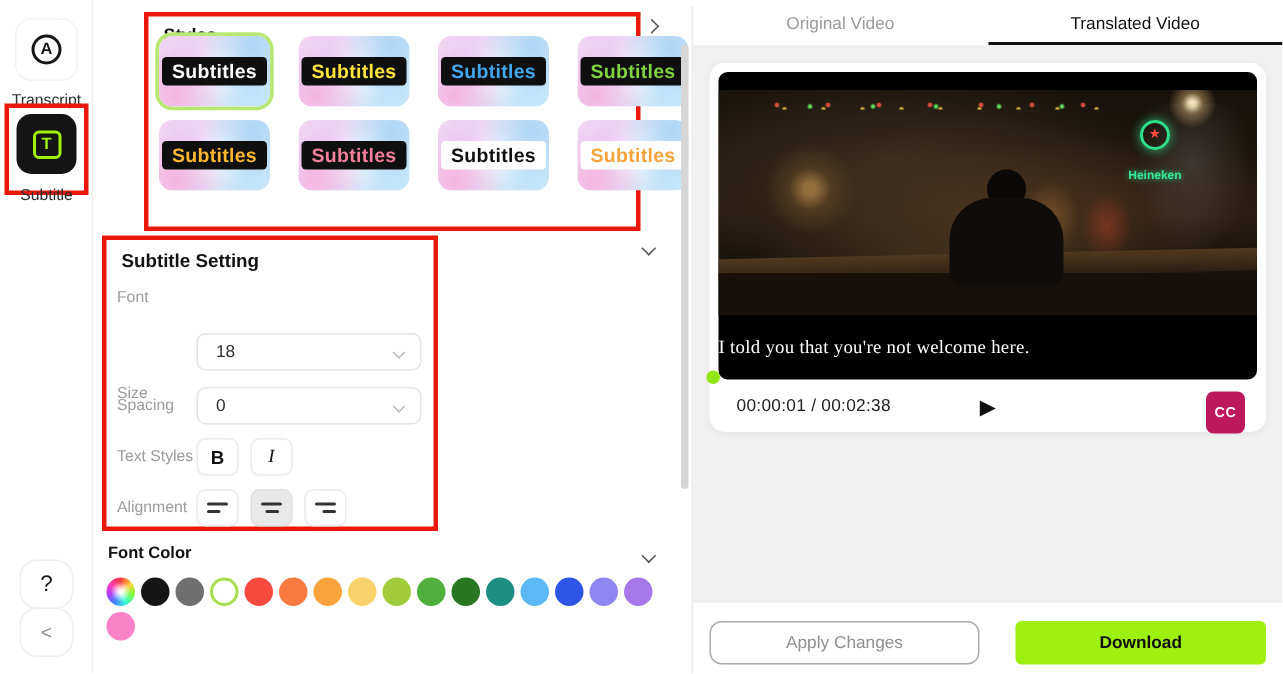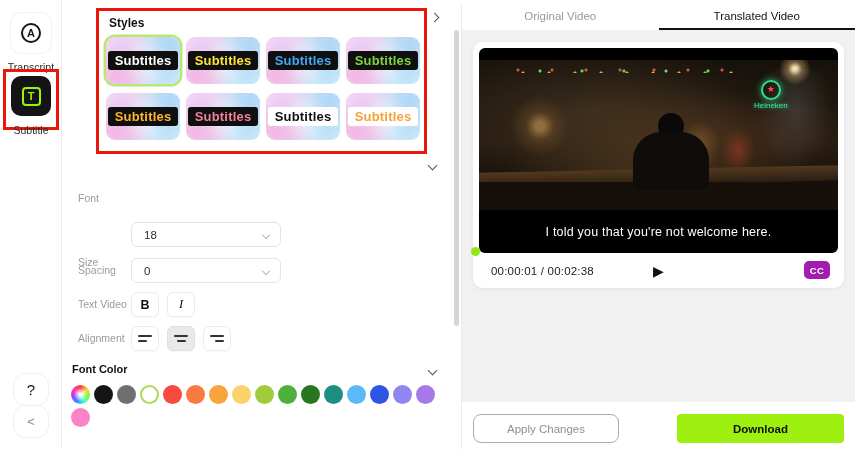--- a/index.html
+++ b/index.html
@@ -23,21 +23,21 @@
   
   .chev { display:inline-block; width:7px; height:7px; border-right:1.6px solid #555; border-bottom:1.6px solid #555; }
   .chev.down { transform:rotate(45deg); }
   .chev.right { transform:rotate(-45deg); }
   .chev.light { border-color:#b9b9b9; }
 
   
   .styles-box { position:absolute; left:96px; top:8px; width:331px; height:146px; }
   .panel-title { font-size:12px; font-weight:700; color:#121212; }
   .styles-title { position:absolute; left:10px; top:5px; }
-  .tiles { position:absolute; left:7px; top:26px; display:grid; grid-template-columns:repeat(4,74px); grid-auto-rows:47px; gap:9px 6px; }
+  .tiles { position:absolute; left:7px; top:13px; display:grid; grid-template-columns:repeat(4,74px); grid-auto-rows:47px; gap:9px 19px; }
   .tile { border-radius:9px; display:flex; align-items:center; justify-content:center; cursor:pointer;
     background:
       radial-gradient(circle at 15% 85%, rgba(248,173,224,.85), transparent 45%),
       radial-gradient(circle at 85% 15%, rgba(167,214,246,.9), transparent 45%),
       radial-gradient(circle at 80% 80%, rgba(180,225,250,.7), transparent 40%),
       radial-gradient(circle at 25% 20%, rgba(235,200,246,.8), transparent 40%),
       radial-gradient(circle at 55% 50%, rgba(255,255,255,.95), transparent 55%),
       linear-gradient(135deg,#f6d9f0,#cde9f9);
   }
   .tile.selected { box-shadow:0 0 0 2.5px #b9e773; }
@@ -103,32 +103,32 @@
     background-position:0 1px, 9px 4px, 18px 2px; background-repeat:repeat-x; }
   .counter { position:absolute; left:0; bottom:26px; width:100%; height:15px; background:linear-gradient(180deg,#52391f,#2c1f12); transform:skewY(-1.2deg); }
   .counter-front { position:absolute; left:0; bottom:0; width:100%; height:28px; background:#17100a; }
   .person { position:absolute; left:43%; bottom:20px; width:76px; }
   .head { width:26px; height:26px; border-radius:50%; background:#0b0907; margin:0 auto; }
   .torso { width:76px; height:58px; background:#0f0c09; border-radius:28px 28px 8px 8px; margin-top:-7px; }
   .mural { position:absolute; right:1%; top:6%; width:78px; height:100px;
     background:radial-gradient(ellipse at 50% 40%, rgba(130,130,136,.28), transparent 70%); }
   .neon { position:absolute; right:14%; top:13%; text-align:center; }
   .neon-ring { width:20px; height:20px; border:2px solid #2fe08a; border-radius:50%; margin:0 auto; display:flex; align-items:center; justify-content:center; box-shadow:0 0 7px rgba(47,224,138,.8); font-size:9px; color:#ff4a42; line-height:1; }
-  .neon-text { margin-top:1px; font-size:8px; font-weight:400; color:#39e99a; text-shadow:0 0 4px rgba(47,224,138,.9); }
+  .neon-text { margin-top:12px; font-size:8px; font-weight:700; color:#39e99a; text-shadow:0 0 4px rgba(47,224,138,.9); }
   .glow-red { position:absolute; right:23%; top:46%; width:34px; height:44px; background:radial-gradient(rgba(210,70,45,.4), transparent 70%); }
   .glow-amber { position:absolute; right:33%; top:40%; width:40px; height:50px; background:radial-gradient(rgba(220,150,70,.3), transparent 70%); }
-  .video-subtitle { position:absolute; left:0; bottom:14px; width:100%; text-align:center; color:#fff; font-family:Liberation Sans, sans-serif; font-size:12.5px; letter-spacing:.2px; }
+  .video-subtitle { position:absolute; left:0; bottom:14px; width:100%; text-align:left; color:#fff; font-family:Liberation Serif, serif; font-size:12.5px; letter-spacing:.2px; }
   .progress-dot { position:absolute; left:-2px; top:205px; width:9px; height:9px; border-radius:50%; background:#90e714; }
   .controls { position:absolute; left:0; bottom:0; width:100%; height:35px; display:flex; align-items:center; }
   .time { margin-left:18px; font-size:11.5px; color:#222; letter-spacing:.2px; }
   .play { position:absolute; left:50%; transform:translateX(-50%); font-size:14px; color:#111; cursor:pointer; }
-  .cc-badge { position:absolute; right:14px; top:8px; width:26px; height:18px; background:#a21caf; color:#fff; border-radius:5px; font-size:9.5px; font-weight:800; display:flex; align-items:center; justify-content:center; letter-spacing:.5px; cursor:pointer; }
+  .cc-badge { position:absolute; right:14px; top:8px; width:26px; height:28px; background:#be185d; color:#fff; border-radius:5px; font-size:9.5px; font-weight:800; display:flex; align-items:center; justify-content:center; letter-spacing:.5px; cursor:pointer; }
 
   .footer { position:absolute; left:0; top:398px; width:100%; height:51px; background:#fff; }
-  .apply-btn { position:absolute; left:11px; top:12px; width:146px; height:29px; background:#fff; border:1px solid #ababab; border-radius:8px; color:#8f8f8f; font-size:11.5px; font-family:"Liberation Sans",sans-serif; cursor:pointer; }
+  .apply-btn { position:absolute; left:11px; top:12px; width:180px; height:29px; background:#fff; border:1px solid #ababab; border-radius:8px; color:#8f8f8f; font-size:11.5px; font-family:"Liberation Sans",sans-serif; cursor:pointer; }
   .download-btn { position:absolute; left:215px; top:12px; width:167px; height:29px; border:none; border-radius:4px; color:#101010; font-weight:700; font-size:11.5px; font-family:"Liberation Sans",sans-serif; cursor:pointer; }
 </style>
 </head>
 <body>
 
 <div class="page">
 
   <div class="rail">
     <div class="rail-item" style="top:13px;">
       <div class="icon-card">
@@ -171,37 +171,40 @@
       <div class="tile">
           <span class="pill" style="background-color: rgb(255, 255, 255); color: rgb(16, 16, 16);">Subtitles</span>
         </div>
       <div class="tile">
           <span class="pill" style="background-color: rgb(255, 255, 255); color: rgb(245, 163, 59);">Subtitles</span>
         </div>
     </div>
   </div>
   <span class="chev right styles-expand"></span>
 
+  <div class="setting-box annotation">
+    <div class="panel-title setting-title">Subtitle Setting</div>
+  </div>
   <span class="chev down panel-chev" style="top:162px;"></span>
 
   <span class="field-label" style="top:192px;">Font</span>
 
   <span class="field-label" style="top:228px;margin-top:28px;">Size</span>
   <div class="dropdown" style="top:222px;">
     <span class="val">18</span>
     <span class="chev down light"></span>
   </div>
 
   <span class="field-label" style="top:264px;">Spacing</span>
   <div class="dropdown" style="top:258px;">
     <span class="val">0</span>
     <span class="chev down light"></span>
   </div>
 
-  <span class="field-label" style="top:298px;">Text Video</span>
+  <span class="field-label" style="top:298px;">Text Styles</span>
   <div class="sq-btn" style="left:131px; top:292px;">
     <span class="bold-glyph">B</span>
   </div>
   <div class="sq-btn" style="left:167px; top:292px;">
     <span class="italic-glyph">I</span>
   </div>
 
   <span class="field-label" style="top:332px;">Alignment</span>
   <div class="sq-btn" style="left:131px; top:326px;">
     <span class="align-icon align-left">

